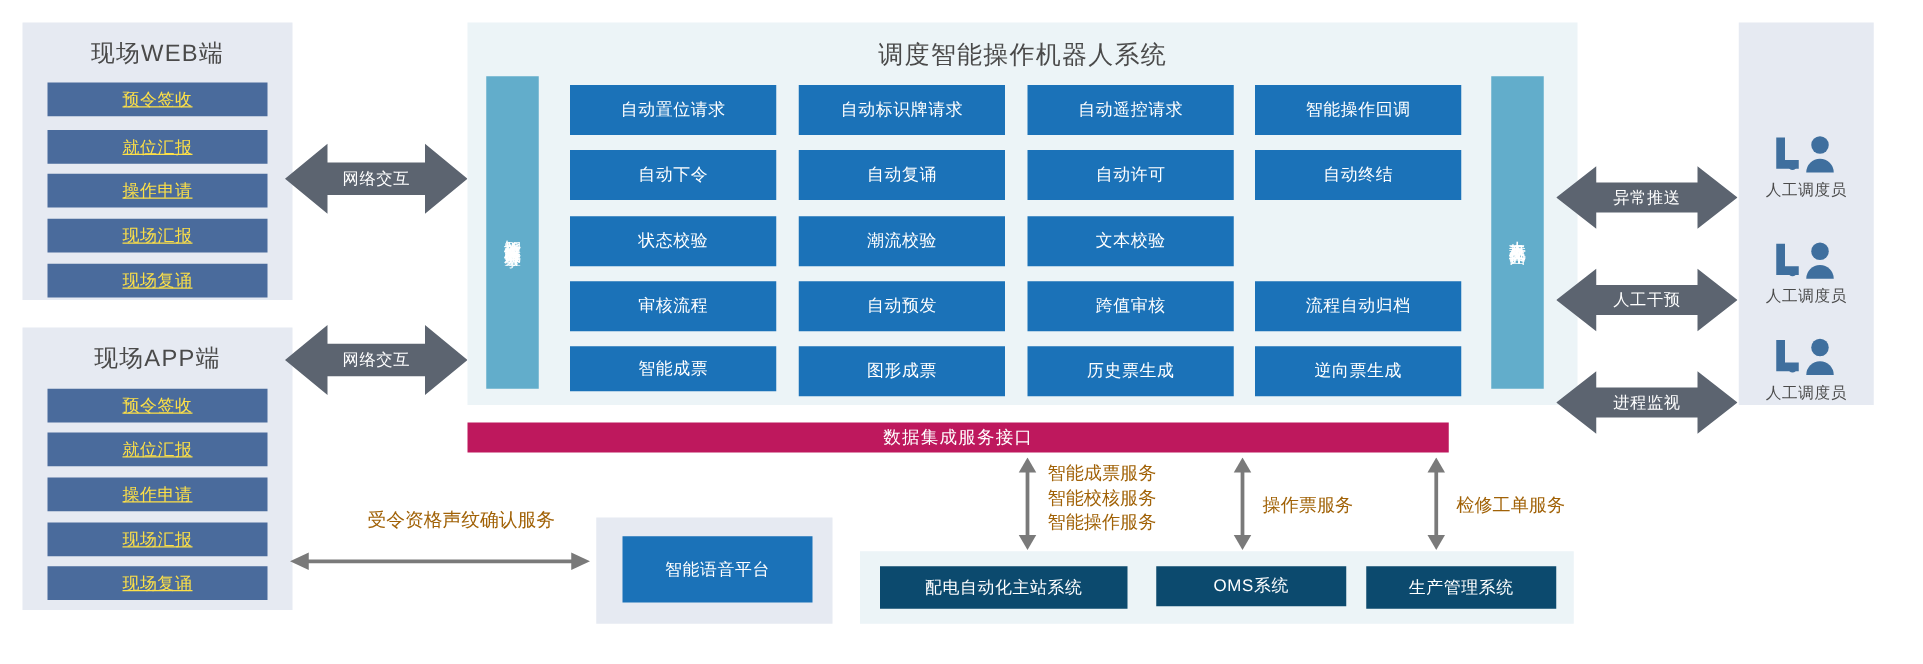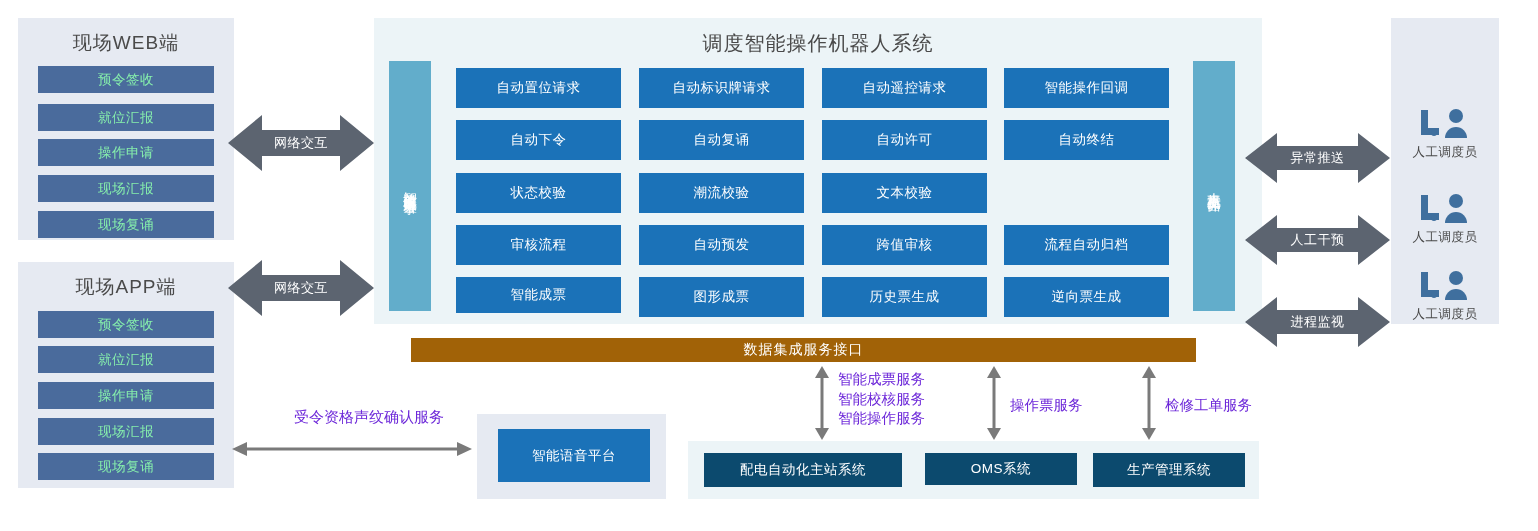--- a/index.html
+++ b/index.html
@@ -32,26 +32,27 @@
     text-align: center;
     color: #4a4a4a;
     font-size: 19px;
     letter-spacing: 1px;
   }
 
   
   .cbtn {
     position: absolute;
     background: #4a6b9c;
-    color: #86efac;
+    color: #fde047;
     font-size: 13.5px;
     display: flex;
     align-items: center;
     justify-content: center;
     letter-spacing: 0.5px;
+    text-decoration: underline;
   }
 
   
   .fcell {
     position: absolute;
     background: #1b72b8;
     color: #ffffff;
     font-size: 13.5px;
     display: flex;
     align-items: center;
@@ -74,28 +75,27 @@
   }
   .vbar span {
     writing-mode: vertical-rl;
     text-orientation: upright;
     display: block;
   }
 
   
   .tealbar {
     position: absolute;
-    background: #a16207;
+    background: #be185d;
     color: #ffffff;
     font-size: 14px;
     display: flex;
     align-items: center;
     justify-content: center;
     letter-spacing: 1px;
-    margin-left: 37px;
   }
 
   
   .syschip {
     position: absolute;
     background: #0c4a6e;
     color: #ffffff;
     font-size: 13.5px;
     display: flex;
     align-items: center;
@@ -117,21 +117,21 @@
     letter-spacing: 0.5px;
   }
 
   
   .thin-arrow { position: absolute; }
   .thin-arrow svg { display: block; }
 
   
   .svclabel {
     position: absolute;
-    color: #6d28d9;
+    color: #a16207;
     font-size: 14.5px;
     line-height: 1.35;
     white-space: pre-line;
     text-align: right;
   }
 
   
   .operator {
     position: absolute;
     width: 110px;

